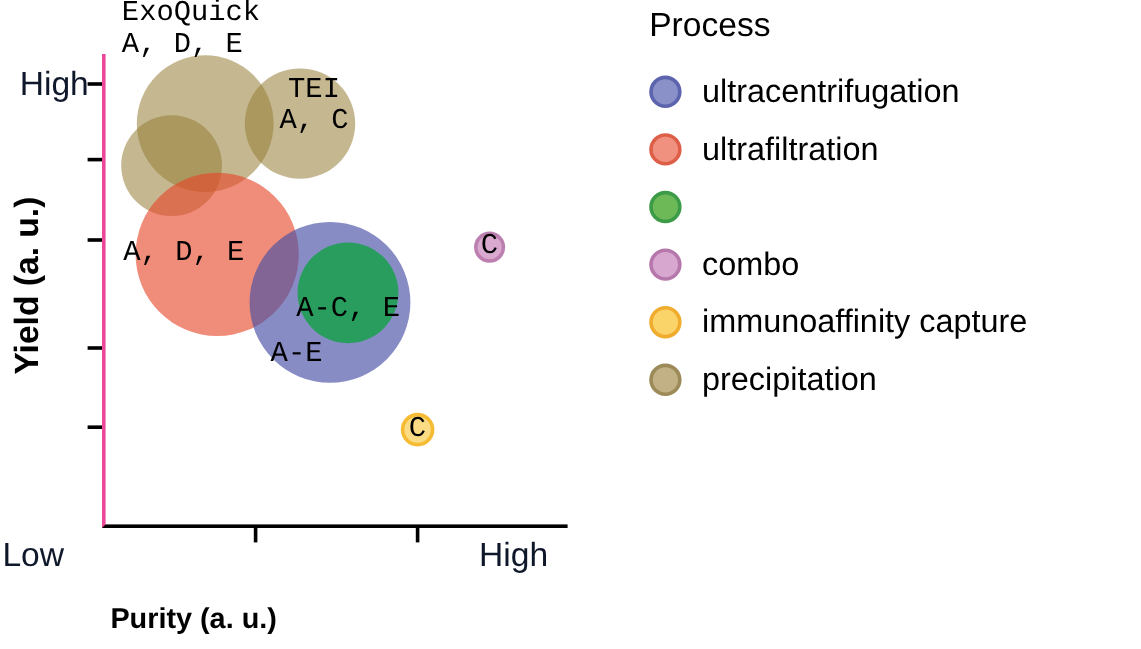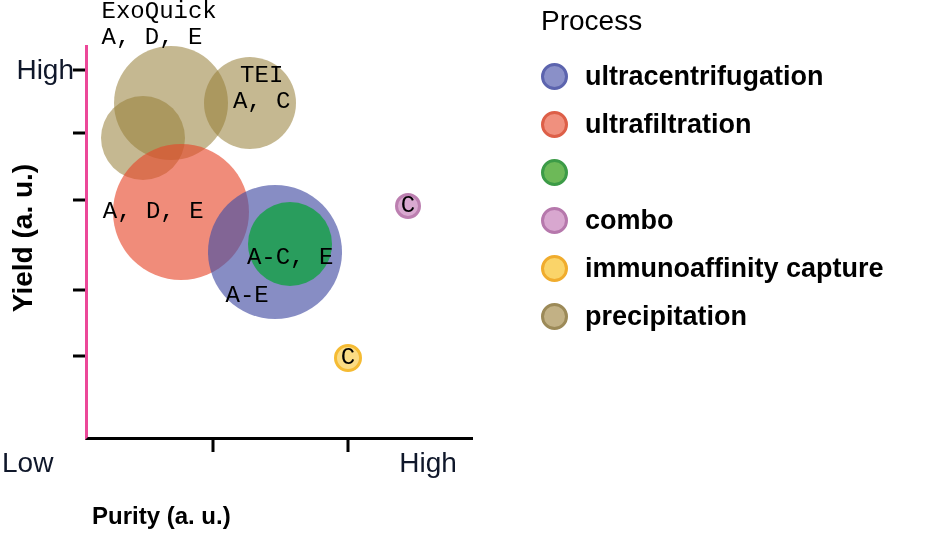--- a/index.html
+++ b/index.html
@@ -75,21 +75,21 @@
     display: flex; align-items: center;
     height: 48px; column-gap: 17px;
   }
   .swatch {
     width: 27px; height: 27px;
     border-radius: 50%;
     box-sizing: border-box;
     border: 3px solid transparent;
     flex: 0 0 auto;
   }
-  .legend-label { font-size: 27px; white-space: nowrap; font-weight: bold; }
+  .legend-label { font-size: 27px; white-space: nowrap; }
 </style>
 </head>
 <body>
 
 <div id="stage">
 
   <div class="axis-text y-high">High</div>
   <div class="axis-text origin-low">Low</div>
   <div class="axis-text x-high">High</div>
 

